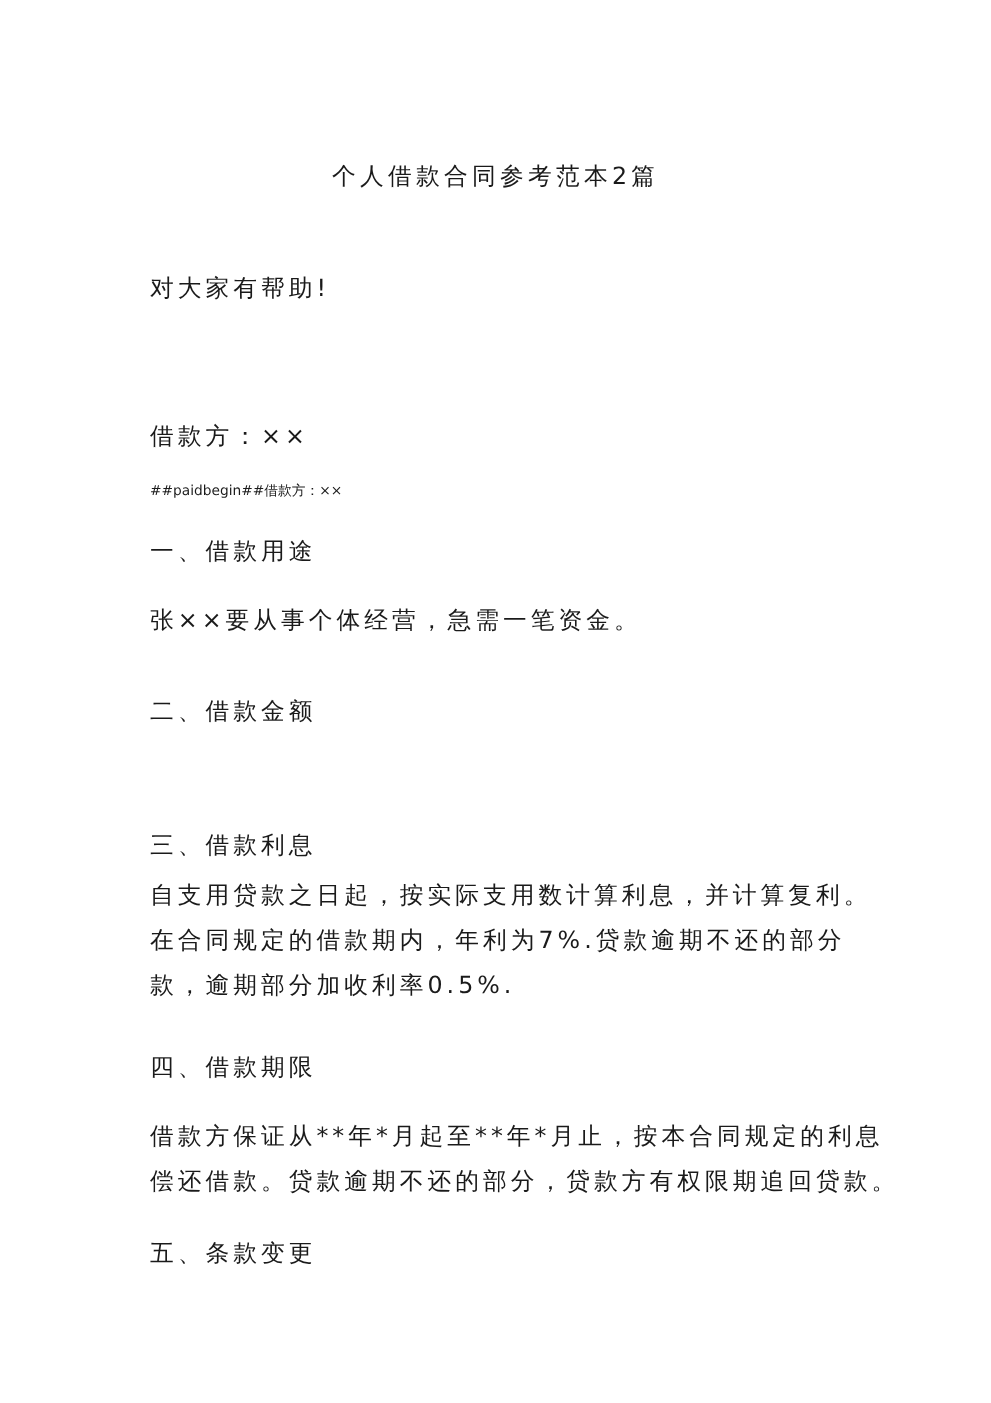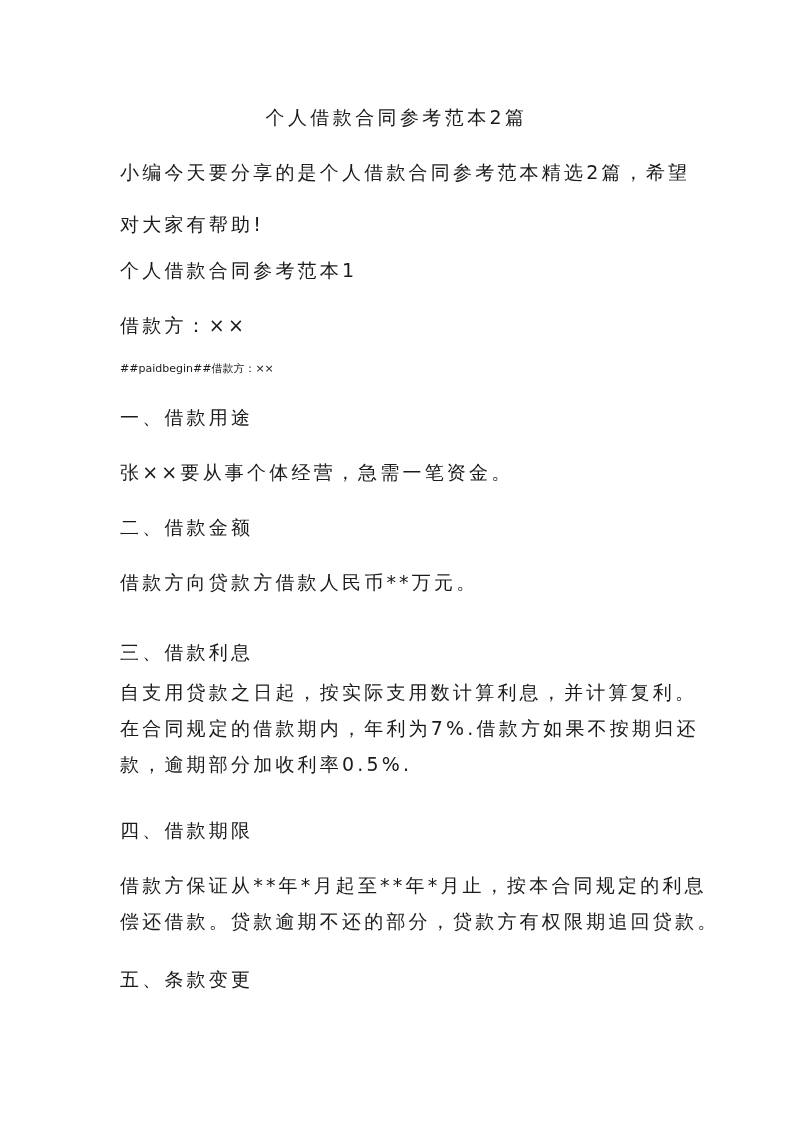--- a/index.html
+++ b/index.html
@@ -22,58 +22,56 @@
       width: 793px;
       height: 1122px;
     }
     .line {
       position: absolute;
       left: 120px;
       font-size: 19px;
       letter-spacing: 3.2px;
       white-space: nowrap;
       line-height: 24px;
+      margin-top: 24px;
     }
     .title {
       left: 0;
       width: 793px;
       text-align: center;
       font-size: 19px;
       letter-spacing: 3.4px;
     }
     .small {
       font-size: 11px;
       letter-spacing: 0px;
       line-height: 14px;
     }
   </style>
 </head>
 <body>
 
 <div class="page">
   <div class="line title" style="top:105px;">个人借款合同参考范本2篇</div>
 
-  <div class="line" style="top:160px;">小编今天要分享的是个人借款合同参考范本精选2篇，希望</div>
-  <div class="line" style="top:212px;">对大家有帮助!</div>
+  <div class="line" style="top:195px;">对大家有帮助!</div>
 
-  <div class="line" style="top:258px;">个人借款合同参考范本1</div>
 
   <div class="line" style="top:313px;">借款方：××</div>
 
   <div class="line small" style="top:362px;">##paidbegin##借款方：××</div>
 
   <div class="line" style="top:405px;text-align:right;">一、借款用途</div>
   <div class="line" style="top:460px;">张××要从事个体经营，急需一笔资金。</div>
 
-  <div class="line" style="top:515px;">二、借款金额</div>
-  <div class="line" style="top:570px;">借款方向贷款方借款人民币**万元。</div>
+  <div class="line" style="top:533px;">二、借款金额</div>
 
   <div class="line" style="top:640px;">三、借款利息</div>
   <div class="line" style="top:680px;">自支用贷款之日起，按实际支用数计算利息，并计算复利。</div>
-  <div class="line" style="top:716px;">在合同规定的借款期内，年利为7%.借款方如果不按期归还</div>
+  <div class="line" style="top:716px;">在合同规定的借款期内，年利为7%.贷款逾期不还的部分</div>
   <div class="line" style="top:752px;">款，逾期部分加收利率0.5%.</div>
 
   <div class="line" style="top:818px;">四、借款期限</div>
   <div class="line" style="top:909px;">偿还借款。贷款逾期不还的部分，贷款方有权限期追回贷款。</div>
   <div class="line" style="top:873px;">借款方保证从**年*月起至**年*月止，按本合同规定的利息</div>
 
   <div class="line" style="top:967px;text-align:right;">五、条款变更</div>
 </div>
 
 </body></html>

